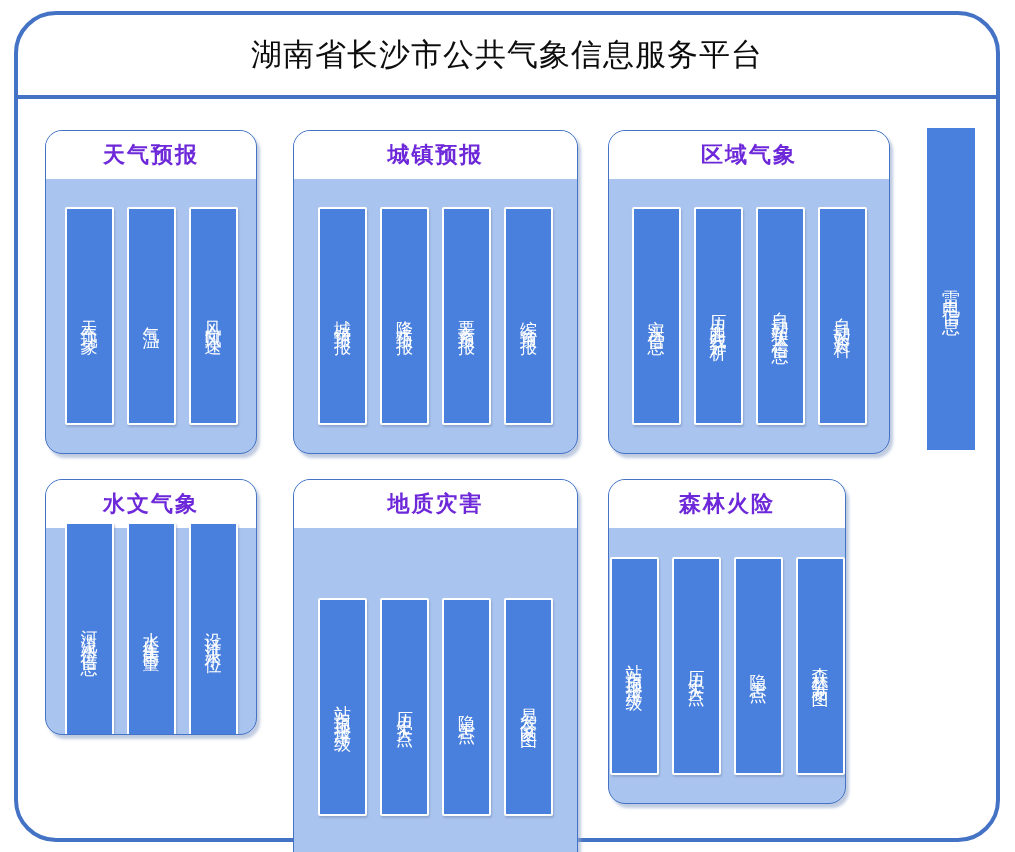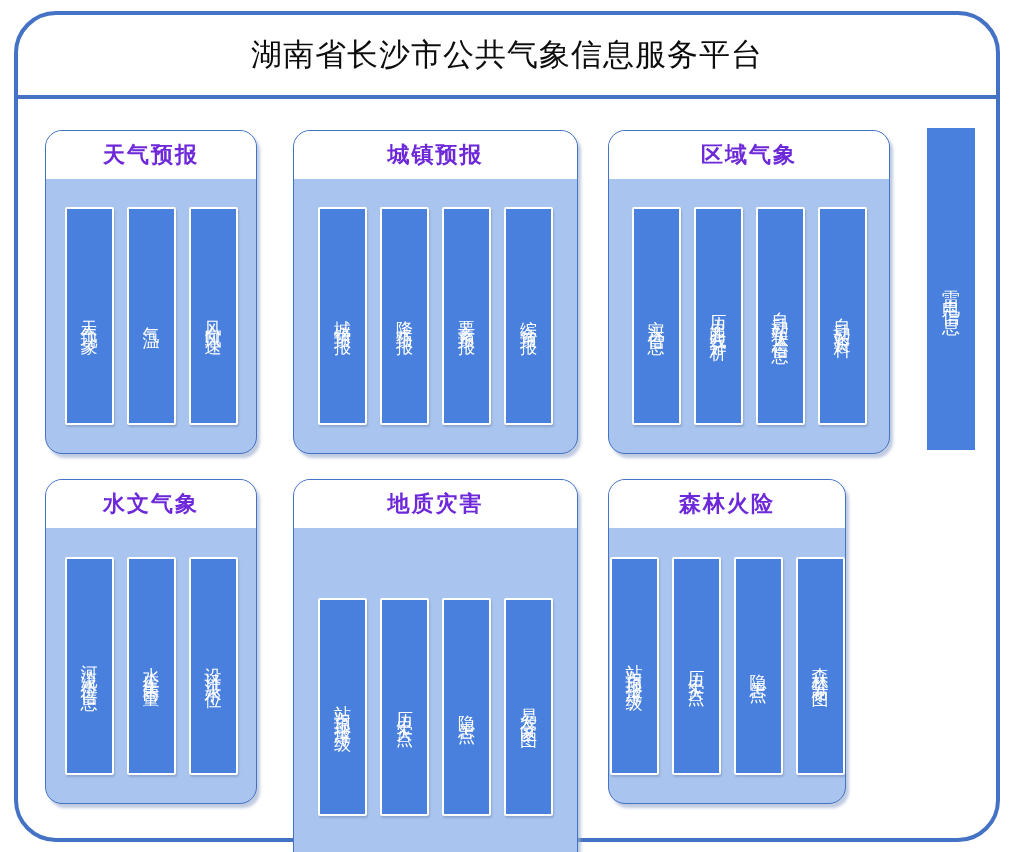--- a/index.html
+++ b/index.html
@@ -170,21 +170,21 @@
       </div>
       <div class="bar">
         <span class="bar-label">自动站状态信息</span>
       </div>
       <div class="bar">
         <span class="bar-label">自动站资料</span>
       </div>
     </div>
   </section>
 
-  <section class="panel" style="left:45px; top:479px; width:212px; height:325px;">
+  <section class="panel" style="left:45px; top:479px; width:212px; height:256px;">
     <header class="panel-title">水文气象</header>
     <div class="panel-body">
       <div class="bar">
         <span class="bar-label">河流水位信息</span>
       </div>
       <div class="bar">
         <span class="bar-label">水库集雨量</span>
       </div>
       <div class="bar">
         <span class="bar-label">设计洪水位</span>

